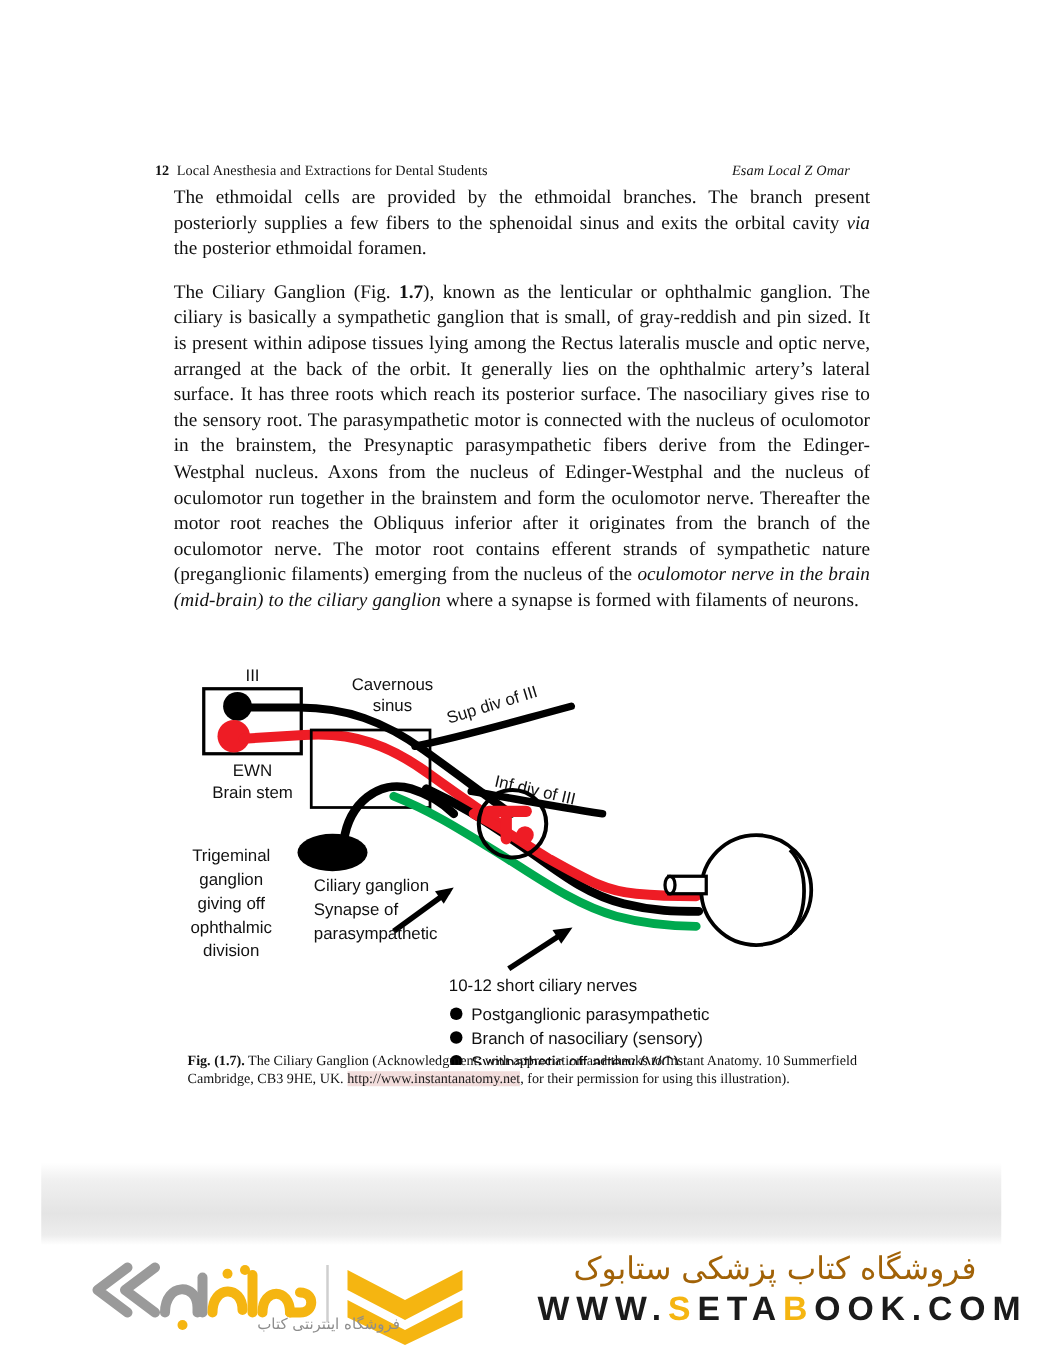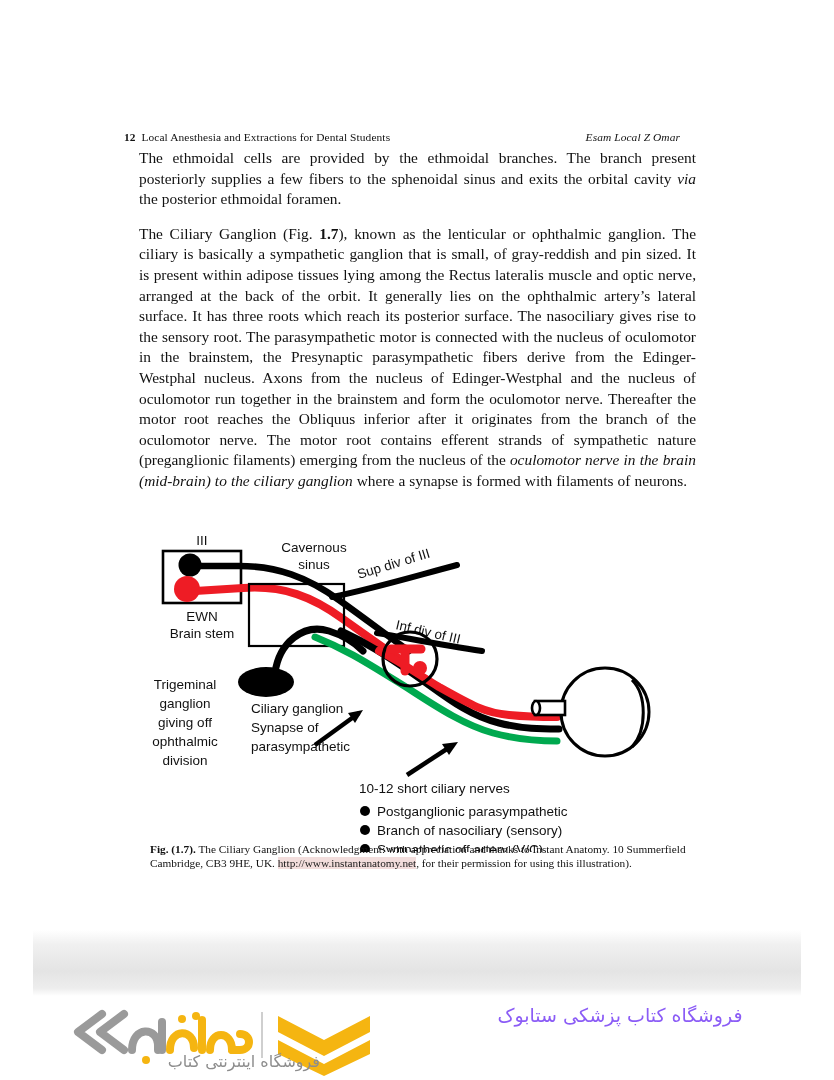--- a/index.html
+++ b/index.html
@@ -52,33 +52,33 @@
     position:absolute;left:33px;top:930px;width:768px;height:66px;
     background:linear-gradient(180deg,#ffffff 0%,#f0f0f0 22%,#e4e4e4 62%,#ededed 88%,#ffffff 100%);
   }
 
   
   .footer{position:absolute;left:0;top:996px;width:834px;height:84px;background:#fff;}
   .fl{position:absolute;left:62px;top:4px;width:350px;height:76px;}
   .fr{position:absolute;left:430px;top:6px;width:380px;height:74px;text-align:center;}
   .fa-fa{
     font-family:"DejaVu Sans",sans-serif;direction:rtl;
-    font-size:19px;color:#8b5cf6;letter-spacing:0px;line-height:26px;
+    font-size:25px;color:#a16207;letter-spacing:0px;line-height:26px;
   }
   .fa-url{
     font-family:"Liberation Sans",sans-serif;
     font-size:27px;font-weight:bold;color:#1b1b1b;
     letter-spacing:5.5px;line-height:34px;margin-top:2px;
     white-space:nowrap;
   }
   .fa-url .hl{color:#f5b511;}
   .logo-sub{
     position:absolute;left:8px;top:52px;width:250px;text-align:right;
     direction:rtl;font-family:"DejaVu Sans",sans-serif;
-    font-size:16px;color:#8d8d8d;
+    font-size:12px;color:#8d8d8d;
   }
 </style>
 </head>
 <body>
 
 <div class="page">
 
   <div class="runhead">
     <div class="rh-left">
       <span class="rh-pageno">12</span>
@@ -197,17 +197,18 @@
         <line x1="200" y1="12" x2="200" y2="58" stroke="#cfcfcf" stroke-width="2"></line>
 
         <path d="M216,16 L262,40 L308,16 L308,32 L262,56 L216,32 Z" fill="#f5b511"></path>
         <path d="M216,40 L262,64 L308,40 L308,54 L262,76 L216,54 Z" fill="#f5b511"></path>
       </svg>
       <div class="logo-sub">فروشگاه اینترنتی کتاب</div>
     </div>
 
     <div class="fr">
       <div class="fa-fa">فروشگاه کتاب پزشکی ستابوک</div>
+      <div class="fa-url"><span>WWW.</span><span class="hl">S</span><span>ETA</span><span class="hl">B</span><span>OOK.COM</span></div>
     </div>
 
   </div>
 
 </div>
 
 </body></html>

